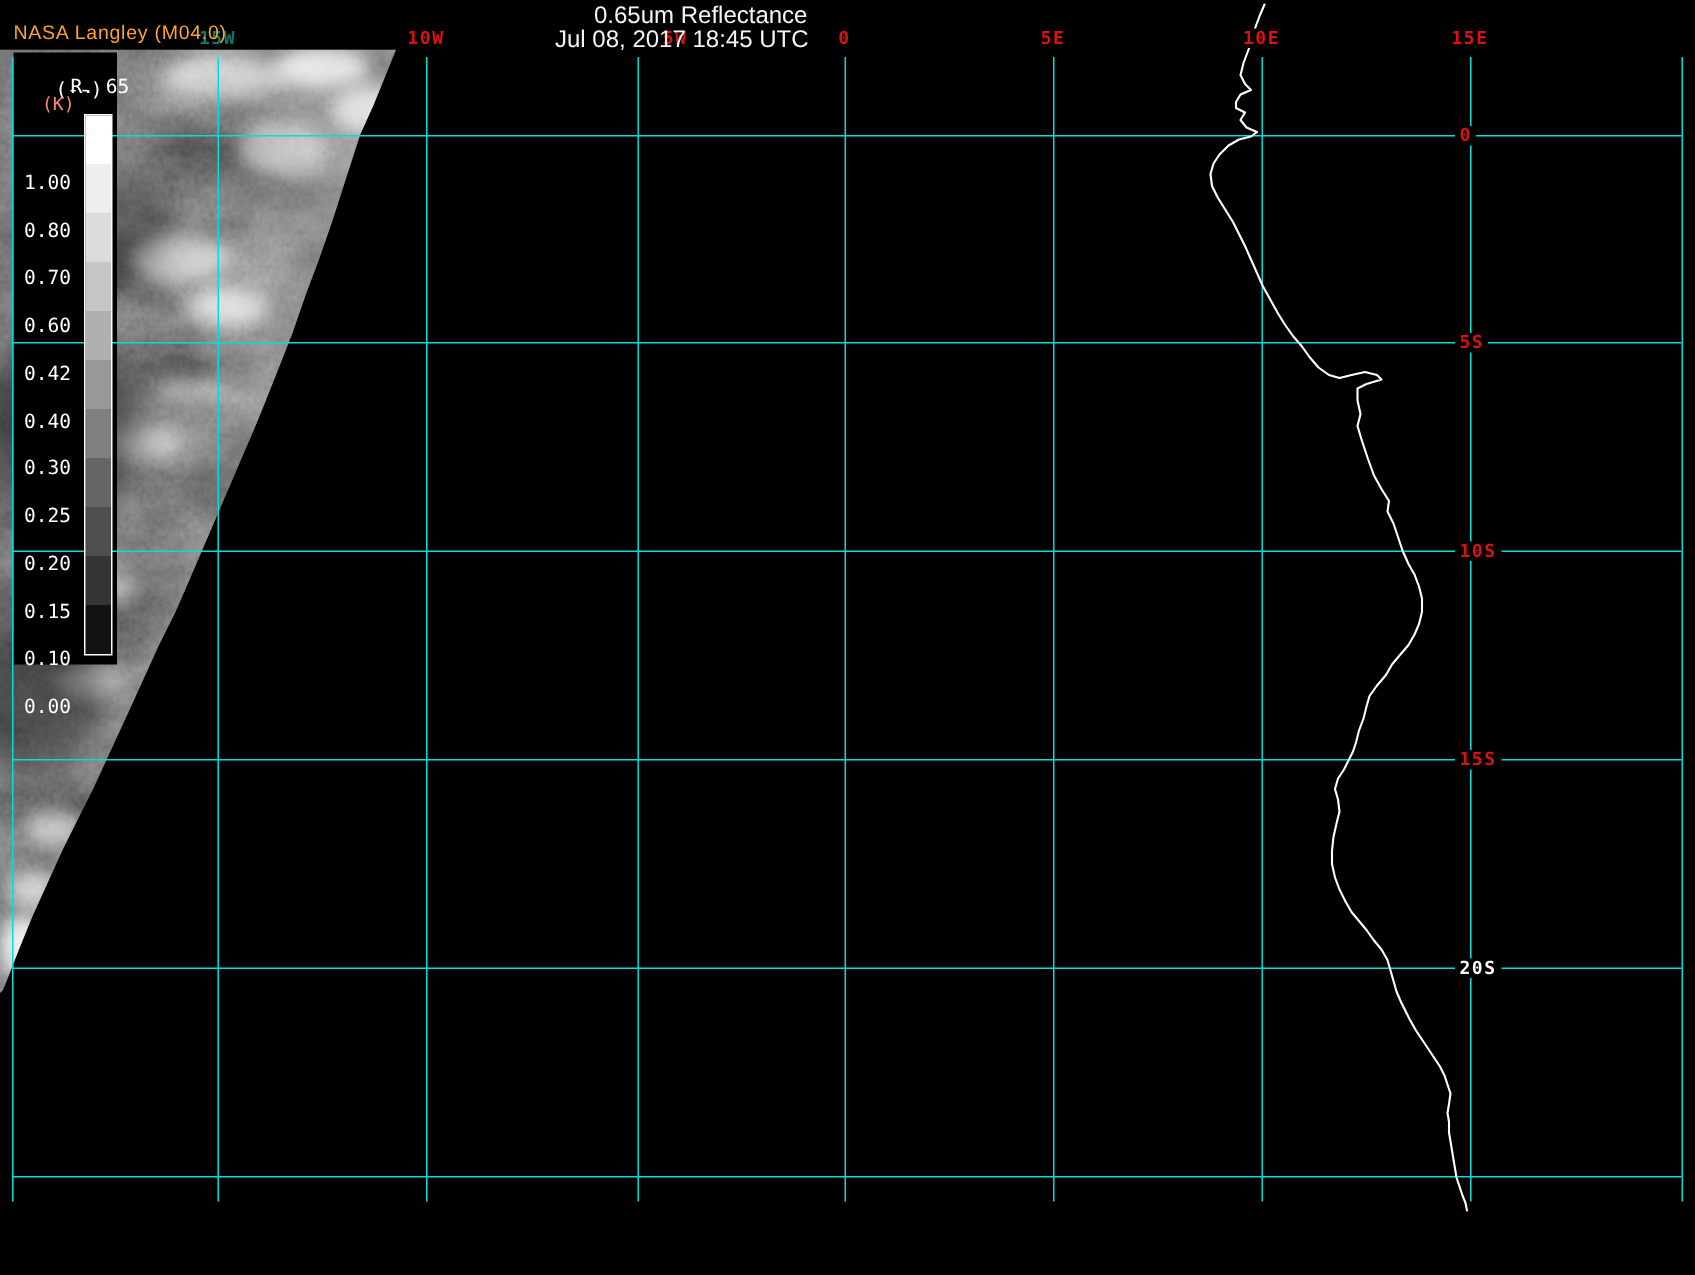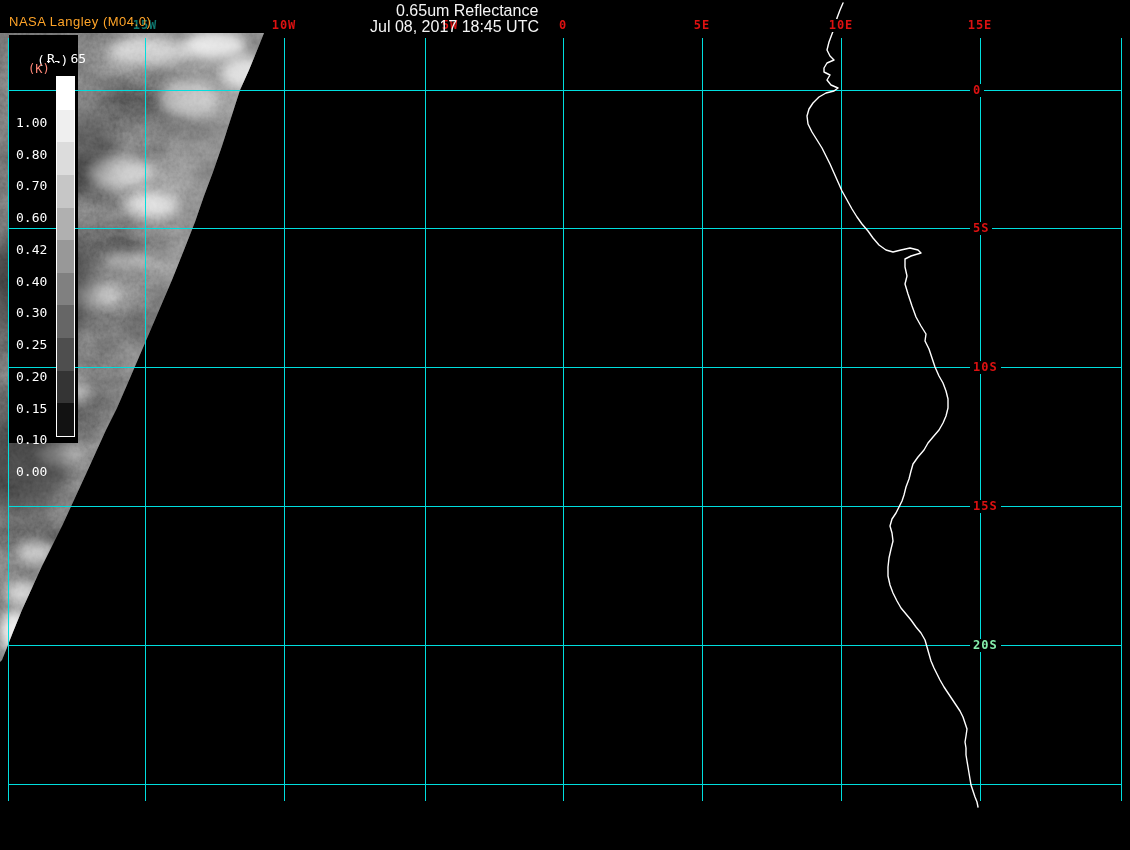--- a/index.html
+++ b/index.html
@@ -153,20 +153,20 @@
       <div class="lonlab" style="left: 284px; color: rgb(221, 17, 17);">10W</div>
       <div class="lonlab behind" style="left: 450px; color: rgb(221, 17, 17);">5W</div>
       <div class="lonlab" style="left: 563px; color: rgb(221, 17, 17);">0</div>
       <div class="lonlab" style="left: 702px; color: rgb(221, 17, 17);">5E</div>
       <div class="lonlab" style="left: 841px; color: rgb(221, 17, 17);">10E</div>
       <div class="lonlab" style="left: 980px; color: rgb(221, 17, 17);">15E</div>
       <div class="latlab" style="top: 84px; color: rgb(221, 17, 17);">0</div>
       <div class="latlab" style="top: 222px; color: rgb(221, 17, 17);">5S</div>
       <div class="latlab" style="top: 361px; color: rgb(221, 17, 17);">10S</div>
       <div class="latlab" style="top: 500px; color: rgb(221, 17, 17);">15S</div>
-      <div class="latlab" style="top: 639px; color: #86efac;">20S</div>
+      <div class="latlab" style="top: 639px; color: #ffffff;">20S</div>
     </div>
 
   <div id="credit" class="abs">NASA Langley (M04.0)</div>
   <div id="title1" class="abs">0.65um Reflectance</div>
   <div id="title2" class="abs">Jul 08, 2017 18:45 UTC</div>
 
 </div>
 
 </body></html>

